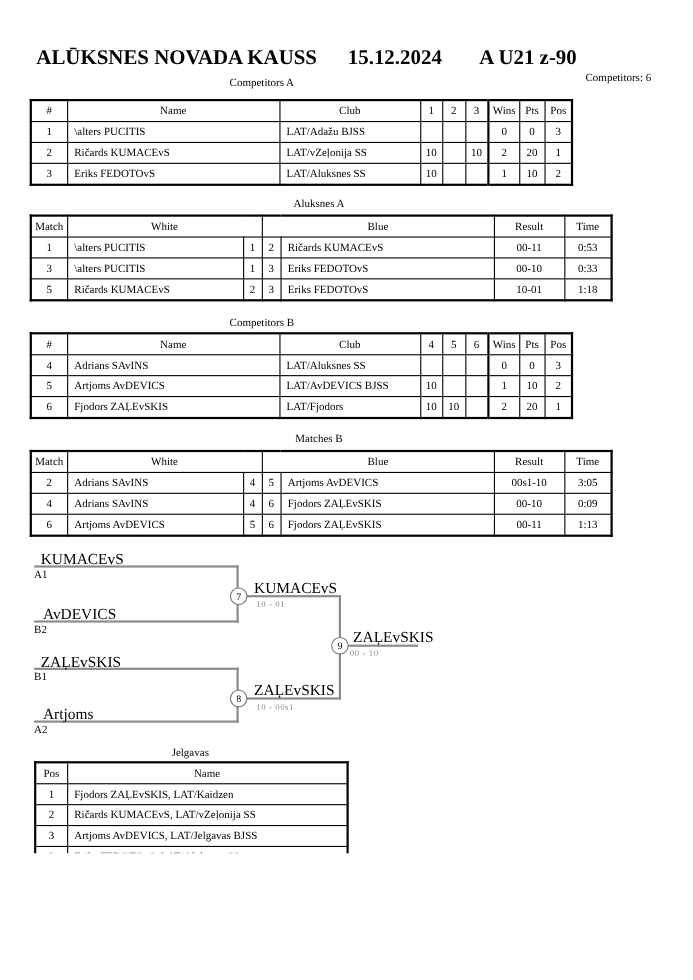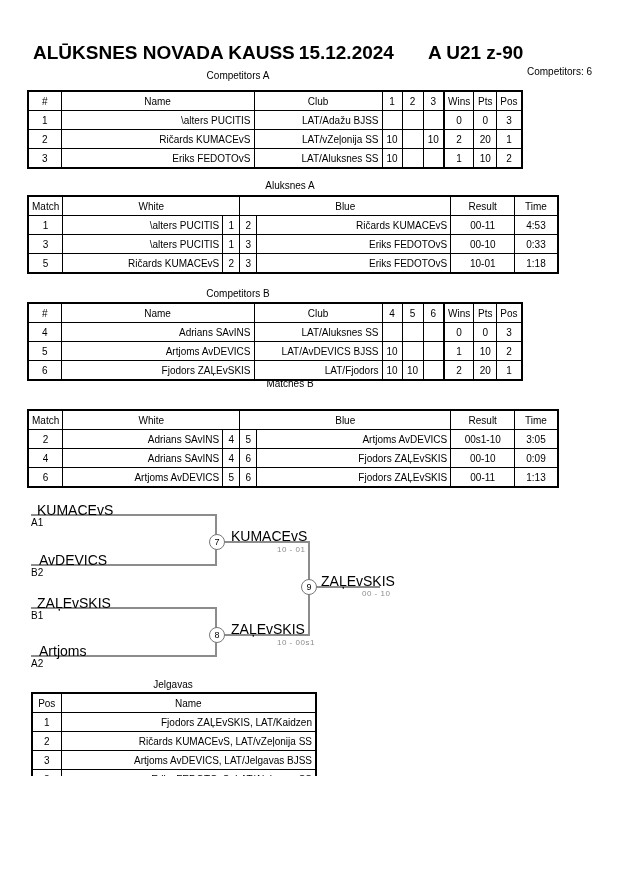--- a/index.html
+++ b/index.html
@@ -1,43 +1,43 @@
 <!DOCTYPE html>
 <html><head>
 <meta charset="utf-8">
 <style>
   html,body{margin:0;padding:0;background:#fff;}
   .page{
     position:relative;width:630px;height:776px;background:#ffffff;
-    font-family:Liberation Sans, sans-serif;color:#000;overflow:hidden;
+    font-family:Liberation Serif, serif;color:#000;overflow:hidden;
   }
   .title-row{
     position:absolute;left:33px;top:42px;display:flex;align-items:baseline;
     font-weight:bold;font-size:19px;white-space:nowrap;
   }
-  .title-date{margin-left:4px;}
+  .title-date{margin-left:28px;}
   .title-cat{margin-left:34px;}
   .count-label{position:absolute;top:66px;left:440px;width:152px;text-align:right;font-size:10px;}
   .sec-label{position:absolute;width:200px;text-align:center;font-size:10px;}
   table.grid{
     position:absolute;border-collapse:collapse;table-layout:fixed;background:#fff;
     border:2px solid #000;
   }
   table.grid td{
     border:1px solid #000;font-size:10px;font-weight:normal;height:18px;
     padding:0 3px;overflow:hidden;white-space:nowrap;
   }
   .ac{text-align:center;}
-  .al{text-align:right;padding-left:6px !important;}
+  .al{text-align:left;padding-left:6px !important;}
   .thick-l{border-left:2px solid #000 !important;}
   
   .bl{position:absolute;background:#8c8c8c;}
   .bname{position:absolute;font-size:14px;white-space:nowrap;color:#000;}
   .bseed{position:absolute;font-size:10px;color:#000;}
-  .bscore{position:absolute;font-size:8px;color:#8c8c8c;letter-spacing:0.5px;margin-left:44px;}
+  .bscore{position:absolute;font-size:8px;color:#8c8c8c;letter-spacing:0.5px;}
   .bnode{
     position:absolute;width:14px;height:14px;border:1px solid #777;border-radius:50%;
     background:#fff;font-size:9px;display:flex;align-items:center;justify-content:center;
   }
 </style>
 </head>
 <body>
 
 <div class="page">
 
@@ -128,21 +128,21 @@
       <td class="ac">Result</td>
       <td class="ac">Time</td>
     </tr>
     <tr>
       <td class="ac">1</td>
       <td class="al">\alters PUCITIS</td>
       <td class="ac">1</td>
       <td class="ac">2</td>
       <td class="al">Ričards KUMACEvS</td>
       <td class="ac">00-11</td>
-      <td class="ac">4:53</td>
+      <td class="ac">0:53</td>
     </tr>
     <tr>
       <td class="ac">3</td>
       <td class="al">\alters PUCITIS</td>
       <td class="ac">1</td>
       <td class="ac">3</td>
       <td class="al">Eriks FEDOTOvS</td>
       <td class="ac">00-10</td>
       <td class="ac">0:33</td>
     </tr>
@@ -212,21 +212,21 @@
       <td class="ac">10</td>
       <td class="ac">10</td>
       <td class="ac"></td>
       <td class="ac thick-l">2</td>
       <td class="ac">20</td>
       <td class="ac">1</td>
     </tr>
   </tbody>
     </table>
 
-  <div class="sec-label" style="left:190px;top:378px">Matches B</div>
+  <div class="sec-label" style="left:190px;top:394px">Matches B</div>
   <table class="grid" style="left:27px;top:409px">
     <colgroup>
         <col style="width:33px">
         <col style="width:160px">
         <col style="width:17px">
         <col style="width:17px">
         <col style="width:194px">
         <col style="width:64px">
         <col style="width:43px">
       </colgroup>

